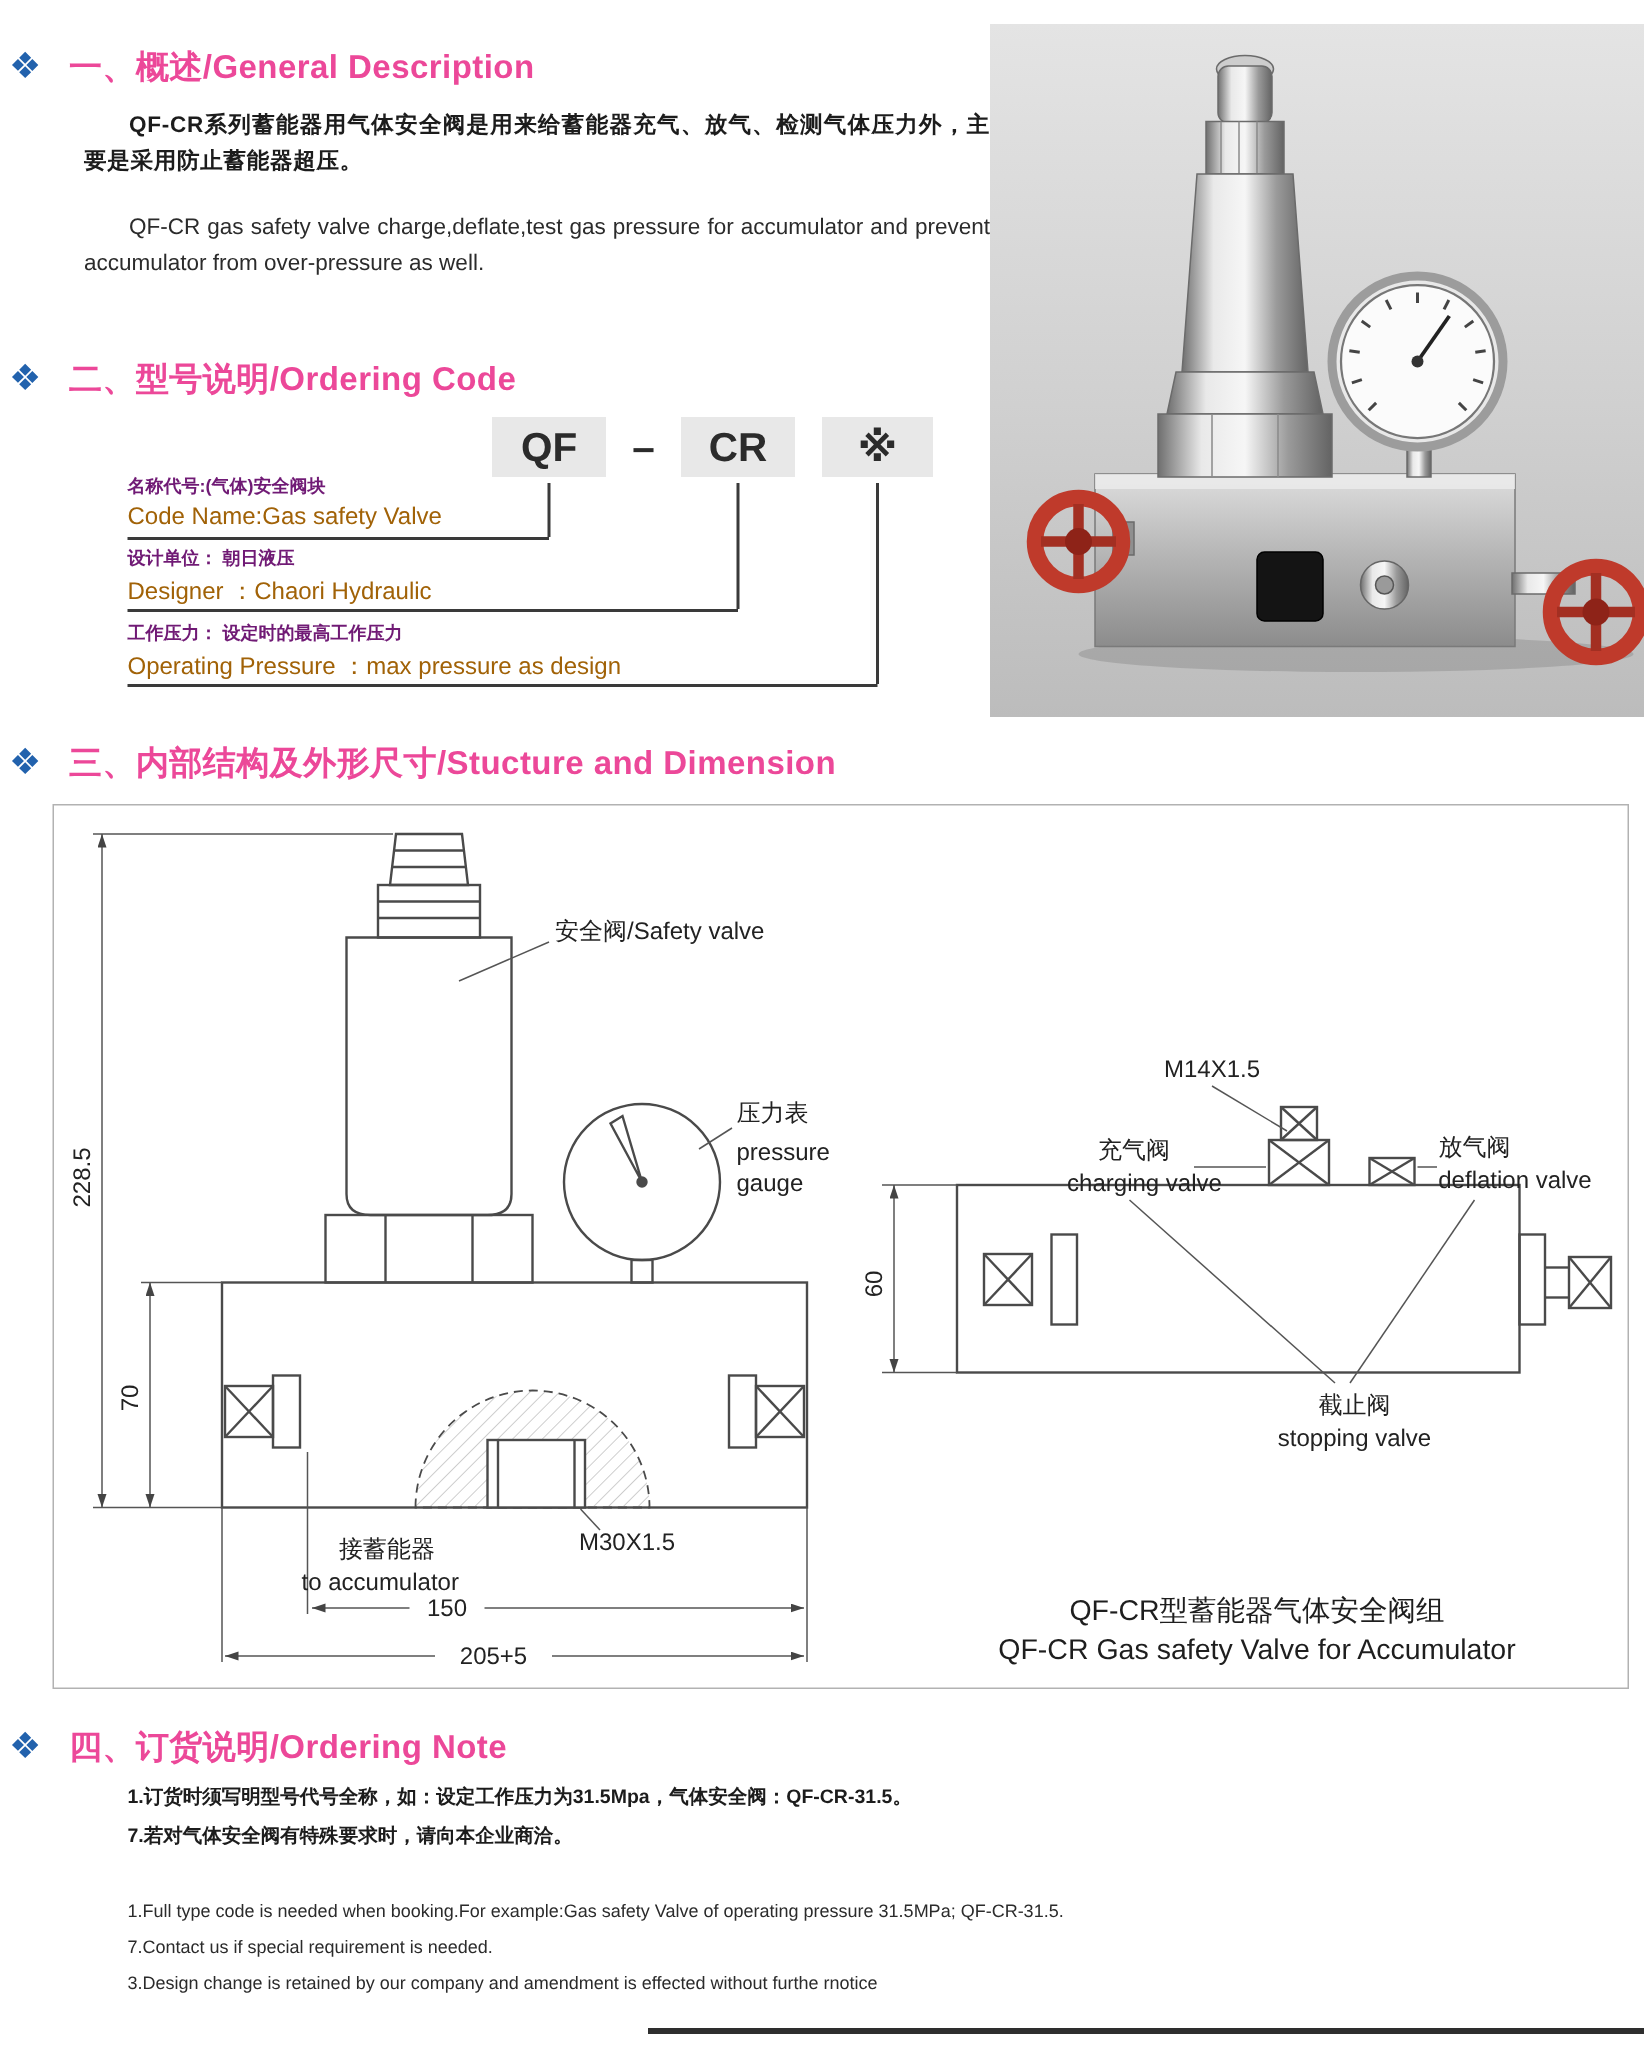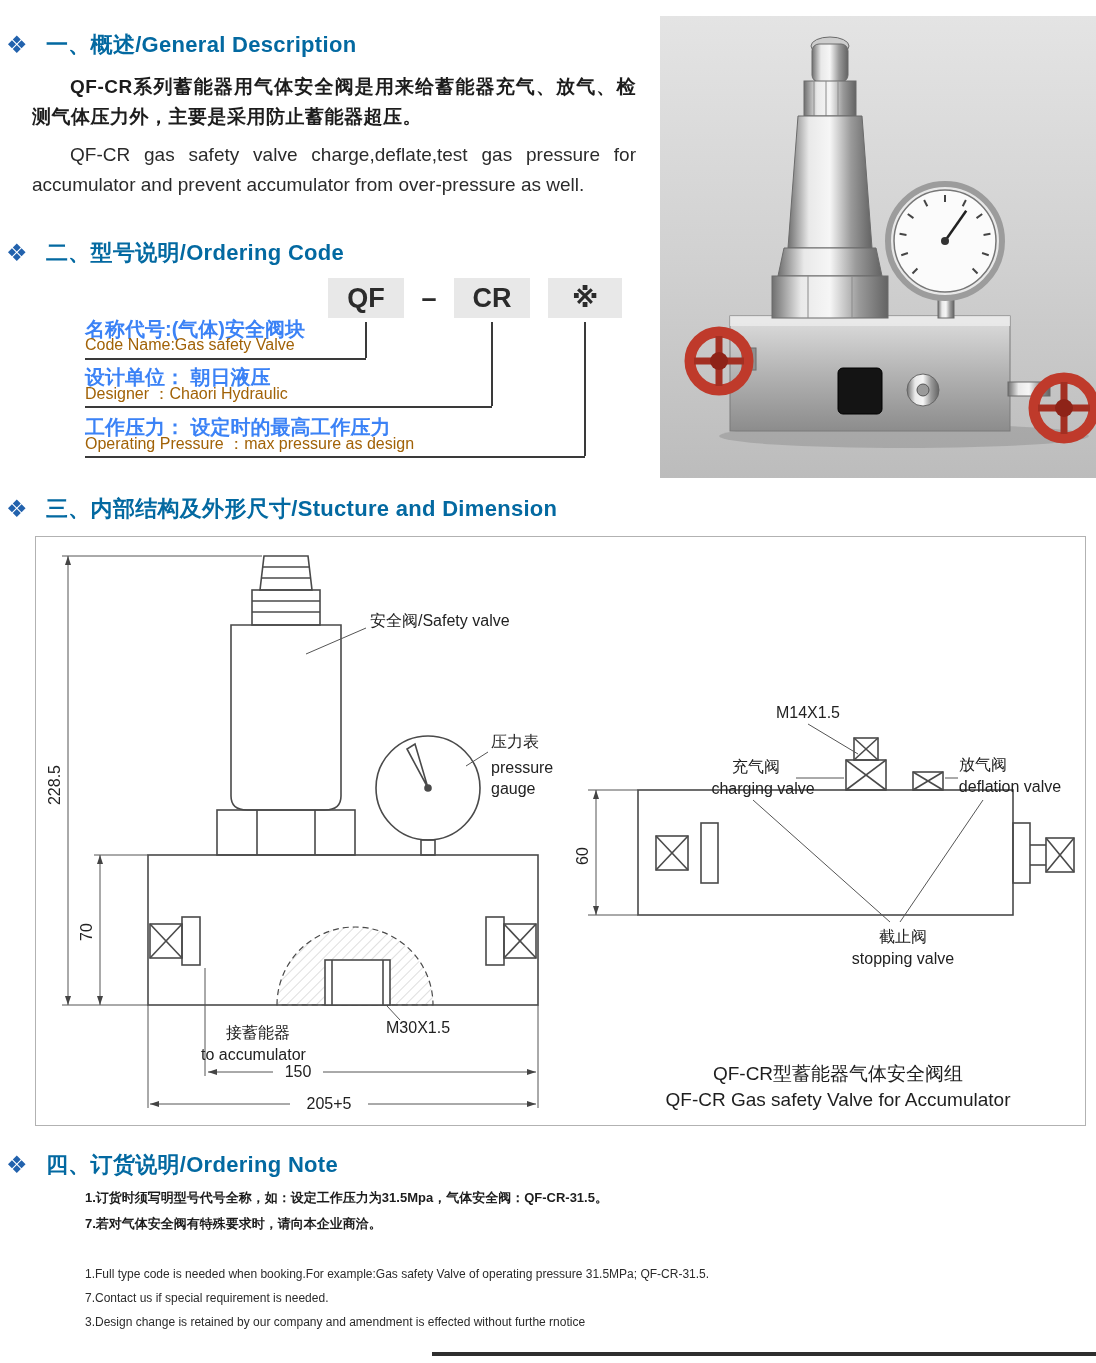--- a/index.html
+++ b/index.html
@@ -2,28 +2,28 @@
 <html><head>
 <meta charset="utf-8">
 <style>
   *{margin:0;padding:0;box-sizing:border-box}
   html,body{background:#ffffff}
   body{width:1096px;height:1363px;position:relative;overflow:hidden;
        font-family:"Liberation Sans","DejaVu Sans",sans-serif;color:#222}
   .abs{position:absolute}
   .sec-header{position:absolute;display:flex;align-items:center}
   .sec-icon{color:#2262ad;font-size:24px;width:40px;line-height:1}
-  .sec-title{color:#0369a1;font-size:22px;font-weight:bold;letter-spacing:.3px}
-  .para{position:absolute;left:32px;width:604px;font-size:19px;line-height:1.58;text-align:justify}
+  .sec-title{color:#ec4899;font-size:22px;font-weight:bold;letter-spacing:.3px}
+  .para{position:absolute;left:56px;width:604px;font-size:15px;line-height:1.58;text-align:justify}
   .para-cn{font-weight:bold;text-indent:2em;color:#1c1c1c;letter-spacing:.5px}
   .para-en{text-indent:2em;color:#2b2b2b}
   .code-box{position:absolute;height:40px;display:flex;align-items:center;justify-content:center;
             font-size:27px;font-weight:bold;color:#2b2b2b}
   .code-bg{background:#e8e8e8}
-  .lbl-cn{position:absolute;font-size:20px;font-weight:bold;color:#3b82f6;white-space:nowrap}
+  .lbl-cn{position:absolute;font-size:12px;font-weight:bold;color:#701a75;white-space:nowrap}
   .lbl-en{position:absolute;font-size:16px;color:#a16207;white-space:nowrap}
   .hline{position:absolute;border-top:2px solid #3a3a3a}
   .vline{position:absolute;border-left:2px solid #3a3a3a}
   .frame{position:absolute;border:1px solid #b2b2b2}
   .notes{position:absolute;left:85px}
   .note-cn{font-size:13px;font-weight:bold;color:#1c1c1c;line-height:26px;white-space:nowrap}
   .note-en{font-size:12px;color:#2b2b2b;line-height:24px;white-space:nowrap}
   .bottom-rule{position:absolute;background:#2e2e2e}
   svg text{font-family:"Liberation Sans","DejaVu Sans",sans-serif}
 </style>

